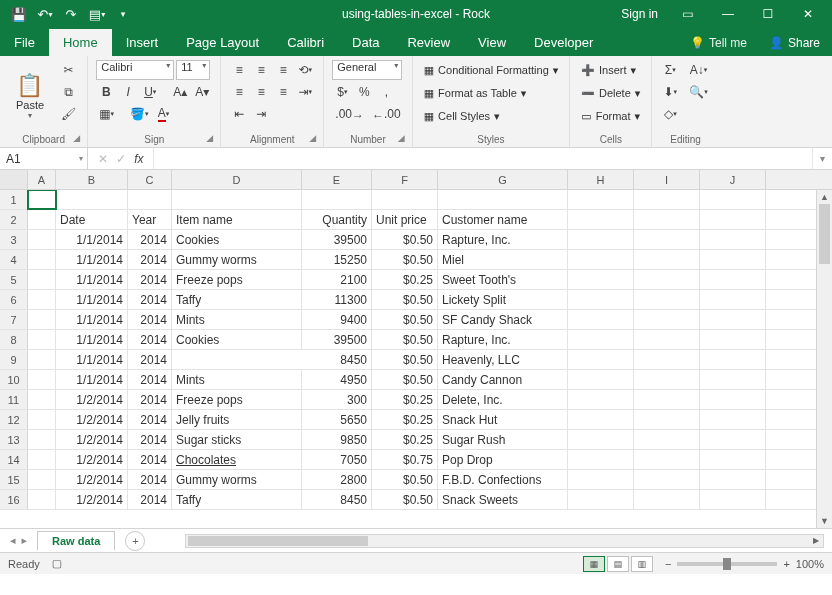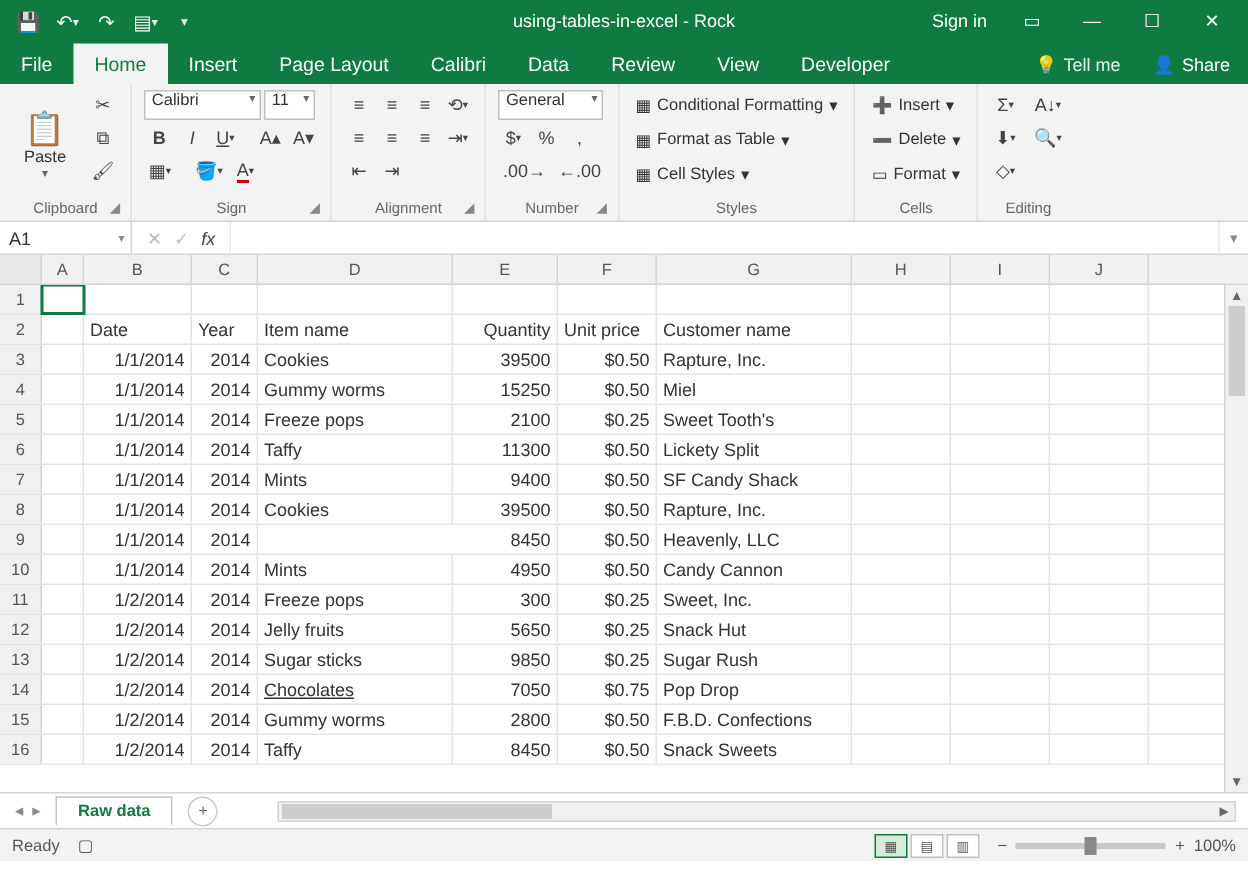--- a/index.html
+++ b/index.html
@@ -408,21 +408,21 @@
         <div class="cell" style="width: 66px;"></div>
       </div>
       <div class="row">
         <div class="rh">11</div>
         <div class="cell" style="width: 28px;"></div>
         <div class="cell ta-r" style="width: 72px;">1/2/2014</div>
         <div class="cell ta-r" style="width: 44px;">2014</div>
         <div class="cell" style="width: 130px;">Freeze pops</div>
         <div class="cell ta-r" style="width: 70px;">300</div>
         <div class="cell ta-r" style="width: 66px;">$0.25</div>
-        <div class="cell" style="width: 130px;">Sweet, Inc.</div>
+        <div class="cell" style="width: 130px;">Delete, Inc.</div>
         <div class="cell" style="width: 66px;"></div>
         <div class="cell" style="width: 66px;"></div>
         <div class="cell" style="width: 66px;"></div>
       </div>
       <div class="row">
         <div class="rh">12</div>
         <div class="cell" style="width: 28px;"></div>
         <div class="cell ta-r" style="width: 72px;">1/2/2014</div>
         <div class="cell ta-r" style="width: 44px;">2014</div>
         <div class="cell" style="width: 130px;">Jelly fruits</div>

